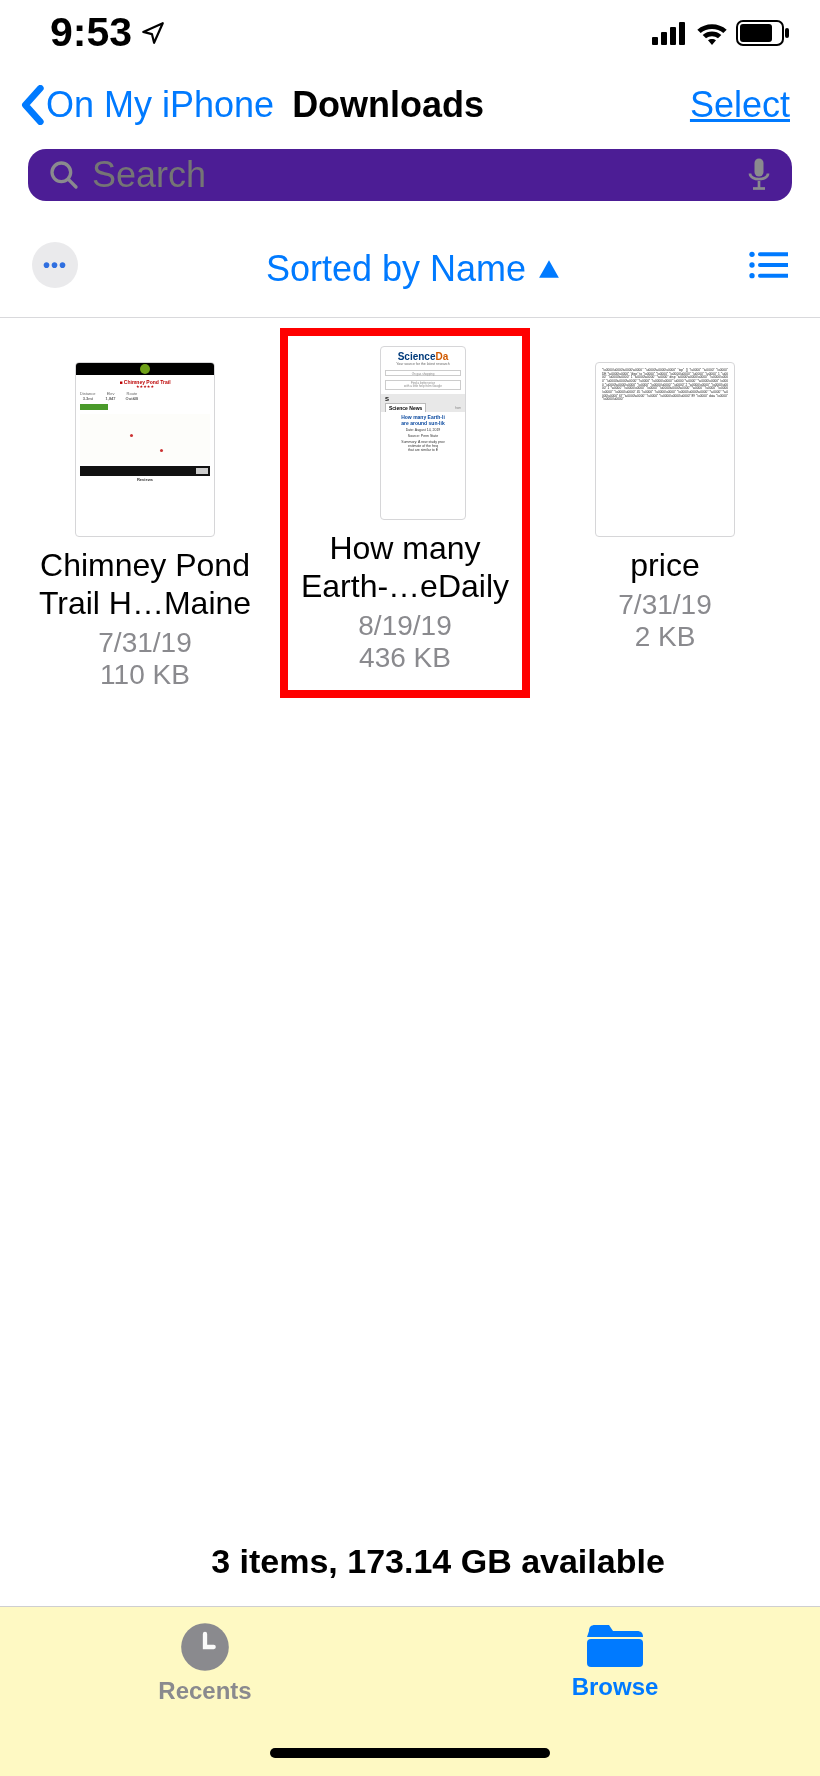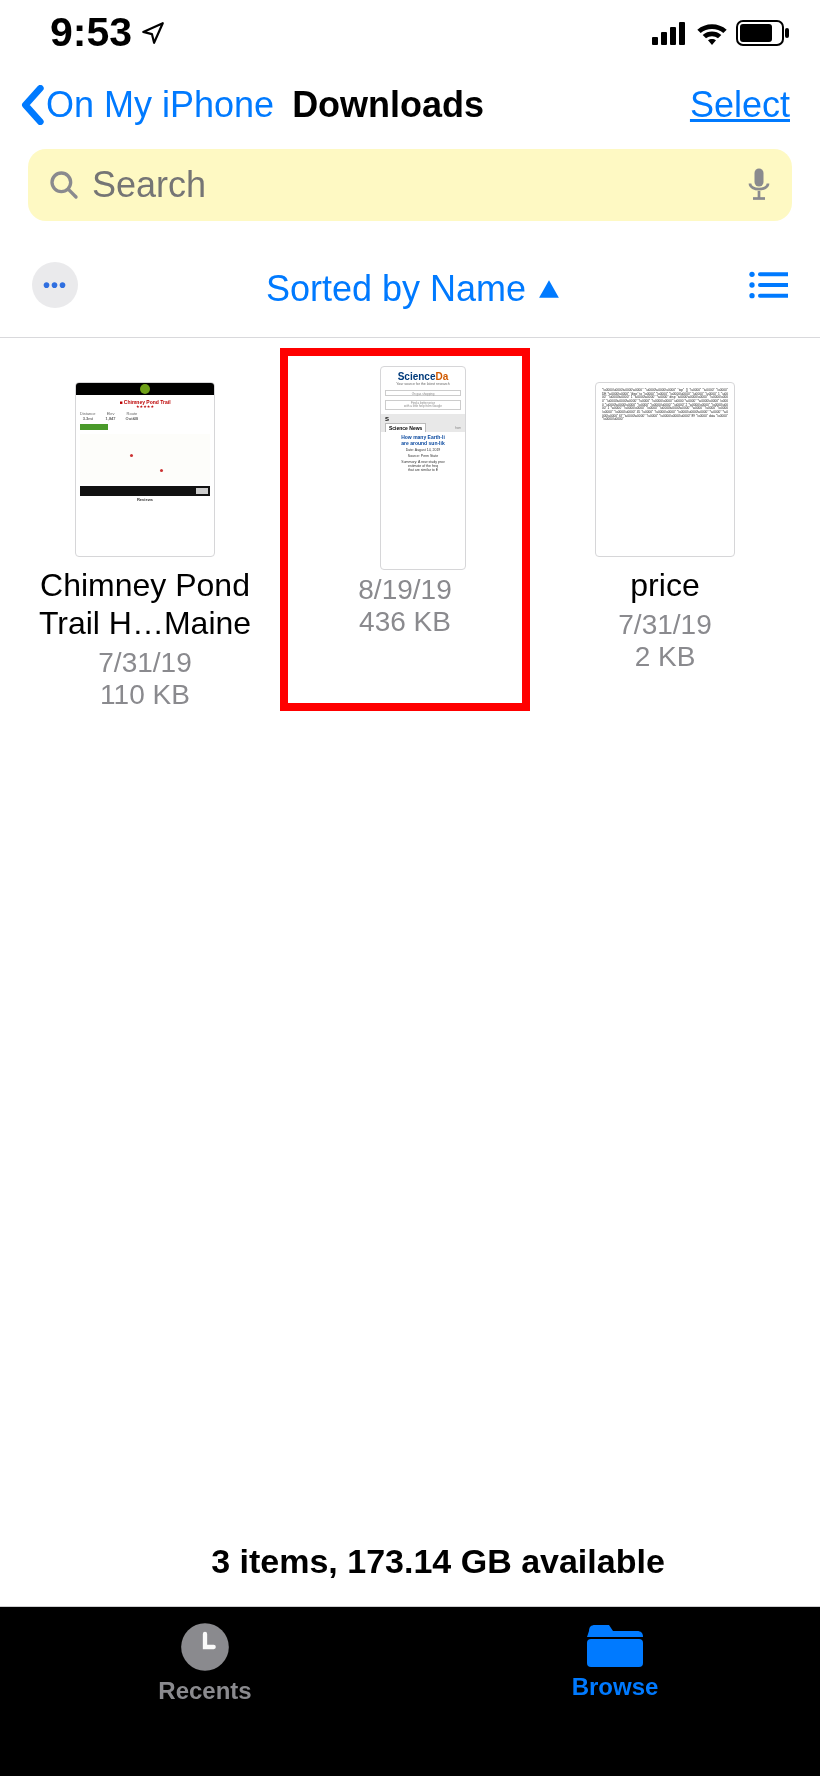--- a/index.html
+++ b/index.html
@@ -7,39 +7,39 @@
   .status-bar { height: 65px; display: flex; align-items: center; justify-content: space-between; padding: 0 30px; font-size: 41px; font-weight: 600; }
   .status-left { display: flex; align-items: center; gap: 8px; padding-left:20px;}
   .status-right { display: flex; align-items: center; gap: 8px; }
   .nav-bar { height: 80px; display: flex; align-items: center; padding: 0 20px; }
   .back-chevron { color: #007aff; font-size: 44px; font-weight: 600; margin-right: 2px; }
   .back-label { color: #007aff; font-size: 36px; font-weight: 400; }
   .nav-title { color: #000; font-size: 36px; font-weight: 700; margin-left: 18px; text-align: right; }
   .nav-spacer { flex: 1; }
   .select-btn { color: #007aff; font-size: 36px; font-weight: 400; padding-right: 10px; text-decoration: underline;}
   .search-wrap { padding: 4px 28px 14px 28px; }
-  .search-field { background: #fef9c3; border-radius: 18px; height: 72px; display: flex; align-items: center; padding: 0 20px; gap: 12px; }
+  .search-field { background: #4c1d95; border-radius: 18px; height: 52px; display: flex; align-items: center; padding: 0 20px; gap: 12px; }
   .search-field input { border: none; background: transparent; font-size: 36px; color: #888; flex: 1; outline: none; }
   .search-icon { color: #8a8a8e; }
   .mic-icon { color: #8a8a8e; }
   .sort-row { height: 100px; display: flex; align-items: center; padding: 0 32px; }
   .more-btn { width: 46px; height: 46px; border-radius: 50%; background: #eaeaec; display: flex; align-items: center; justify-content: center; color: #2f6fe0; font-weight: 700; letter-spacing: 1px; font-size:20px;}
   .sort-label { flex: 1; text-align: center; color: #007aff; font-size: 36px; font-weight: 400; display:flex; align-items:center; justify-content:center; gap:12px;margin-top:8px;}
   .sort-triangle { color:#007aff; font-size:22px;}
   .list-btn { color: #007aff; }
   .divider { height: 1px; background: #d9d9dc; margin-top: 2px; }
   .grid { display: flex; padding: 24px 20px; gap: 10px; }
   .file-col { width: 250px; display: flex; flex-direction: column; align-items: center; text-align: center; margin-top: 20px; }
   .thumb { width: 140px; height: 175px; border: 1px solid #d6d6d8; border-radius: 4px; background: #fff; overflow: hidden; position: relative; font-size:6px; }
   .file-name { font-size: 32px; color: #000; margin-top: 10px; line-height: 1.18; padding: 0 4px;}
   .file-date { font-size: 28px; color: #8a8a8e; margin-top: 4px; }
   .file-size { font-size: 28px; color: #8a8a8e; }
   .highlight { border: 8px solid #ff0000; padding: 10px 6px 16px 6px; margin-top:-14px;}
   .footer-summary { position: absolute; bottom: 195px; width: 820px; text-align: center; font-size: 34px; font-weight: 600; color: #000; margin-left: 28px; }
-  .tab-bar { position: absolute; bottom: 0; width: 820px; height: 170px; border-top: 1px solid #cfcfd1; background: #000000; display: flex; }
+  .tab-bar { position: absolute; bottom: 0; width: 820px; height: 170px; border-top: 1px solid #cfcfd1; background: #fef9c3; display: flex; }
   .tab { flex: 1; display: flex; flex-direction: column; align-items: center; justify-content: flex-start; padding-top: 14px; gap: 4px; }
   .tab-label { font-size: 24px; font-weight: 600; }
   .tab.inactive .tab-label { color: #8a8a8e; }
   .tab.active .tab-label { color: #007aff; }
   .home-indicator { position: absolute; bottom: 18px; left: 50%; transform: translateX(-50%); width: 280px; height: 10px; background: #000; border-radius: 5px; }
 
   
   .t1-top{height:12px;background:#000;display:flex;align-items:center;justify-content:center;}
   .t1-logo{width:10px;height:10px;background:#6ea018;border-radius:50%;}
   .t1-body{padding:4px;font-size:5px;color:#333;line-height:1.2;}
@@ -170,37 +170,38 @@
         <div class="t1-bar"></div>
         <div class="t1-foot"><b>Reviews</b></div>
       </div>
     </div>
     <div class="file-name">Chimney Pond Trail H…Maine</div>
     <div class="file-date">7/31/19</div>
     <div class="file-size">110 KB</div>
   </div>
 
   <div class="file-col highlight">
-    <div class="thumb" style="width:86px;height:204px;margin-left:36px;">
+    <div class="thumb" style="width:86px;height:174px;margin-left:36px;">
       <div class="t2-head"><span class="t2-sci">Science</span><span class="t2-da">Da</span></div>
       <div class="t2-sub">Your source for the latest research</div>
       <div class="t2-box1">On gas shopping</div>
       <div class="t2-box2"><span>Find a better price</span><br><span>with a little help from Google</span></div>
       <div class="t2-gray">
         <div style="position:absolute;left:4px;top:2px;font-size:6px;font-weight:700">S</div>
         <div class="t2-tab">Science News</div>
         <div class="t2-from">from</div>
       </div>
       <div class="t2-art">
         <div class="t2-title"><span>How many Earth-li</span><br><span>are around sun-lik</span></div>
         <div class="t2-meta"><span>Date:</span> <span>August 14, 2019</span></div>
         <div class="t2-meta"><span>Source:</span> <span>Penn State</span></div>
         <div class="t2-meta"><span>Summary:</span> <span>A new study prov</span><br><span>estimate of the freq</span><br><span>that are similar to E</span></div>
       </div>
     </div>
+    <div class="file-name">How many Earth-…eDaily</div>
     <div class="file-date">8/19/19</div>
     <div class="file-size">436 KB</div>
   </div>
 
   <div class="file-col">
     <div class="thumb">
       <div class="t3">"\u0000\u0000\u0000\u0000" "\u0000\u0000\u0000" "top" {} "\u0000" "\u0000" "\u0000" DE "\u0000\u0000" "disp" to "\u0000" "\u0000" "\u0000\u0000" "\u0000" "\u0000" 1 "\u0000" "\u0000\u0000" 1 "\u0000\u0000" "\u0000" disp "\u0000\u0000\u0000" "\u0000\u0000" "\u0000\u0000\u0000" "\u0000" "\u0000\u0000" \u0000 "\u0000" "\u0000\u0000" \u0000 "\u0000\u0000\u0000" "\u0000" "\u0000\u0000" "\u0000" 2 "\u0000\u0000" "\u0000\u0000" 1 "\u0000" "\u0000\u0000" "\u0000" "\u0000\u0000\u0000" "\u0000" "\u0000" "\u0000\u0000" "\u0000\u0000" 45 "\u0000" "\u0000\u0000" "\u0000\u0000\u0000" "\u0000" "\u0000\u0000" 67 "\u0000\u0000" "\u0000" "\u0000\u0000\u0000" 89 "\u0000" data "\u0000" "\u0000\u0000"</div>
     </div>
     <div class="file-name">price</div>
     <div class="file-date">7/31/19</div>

